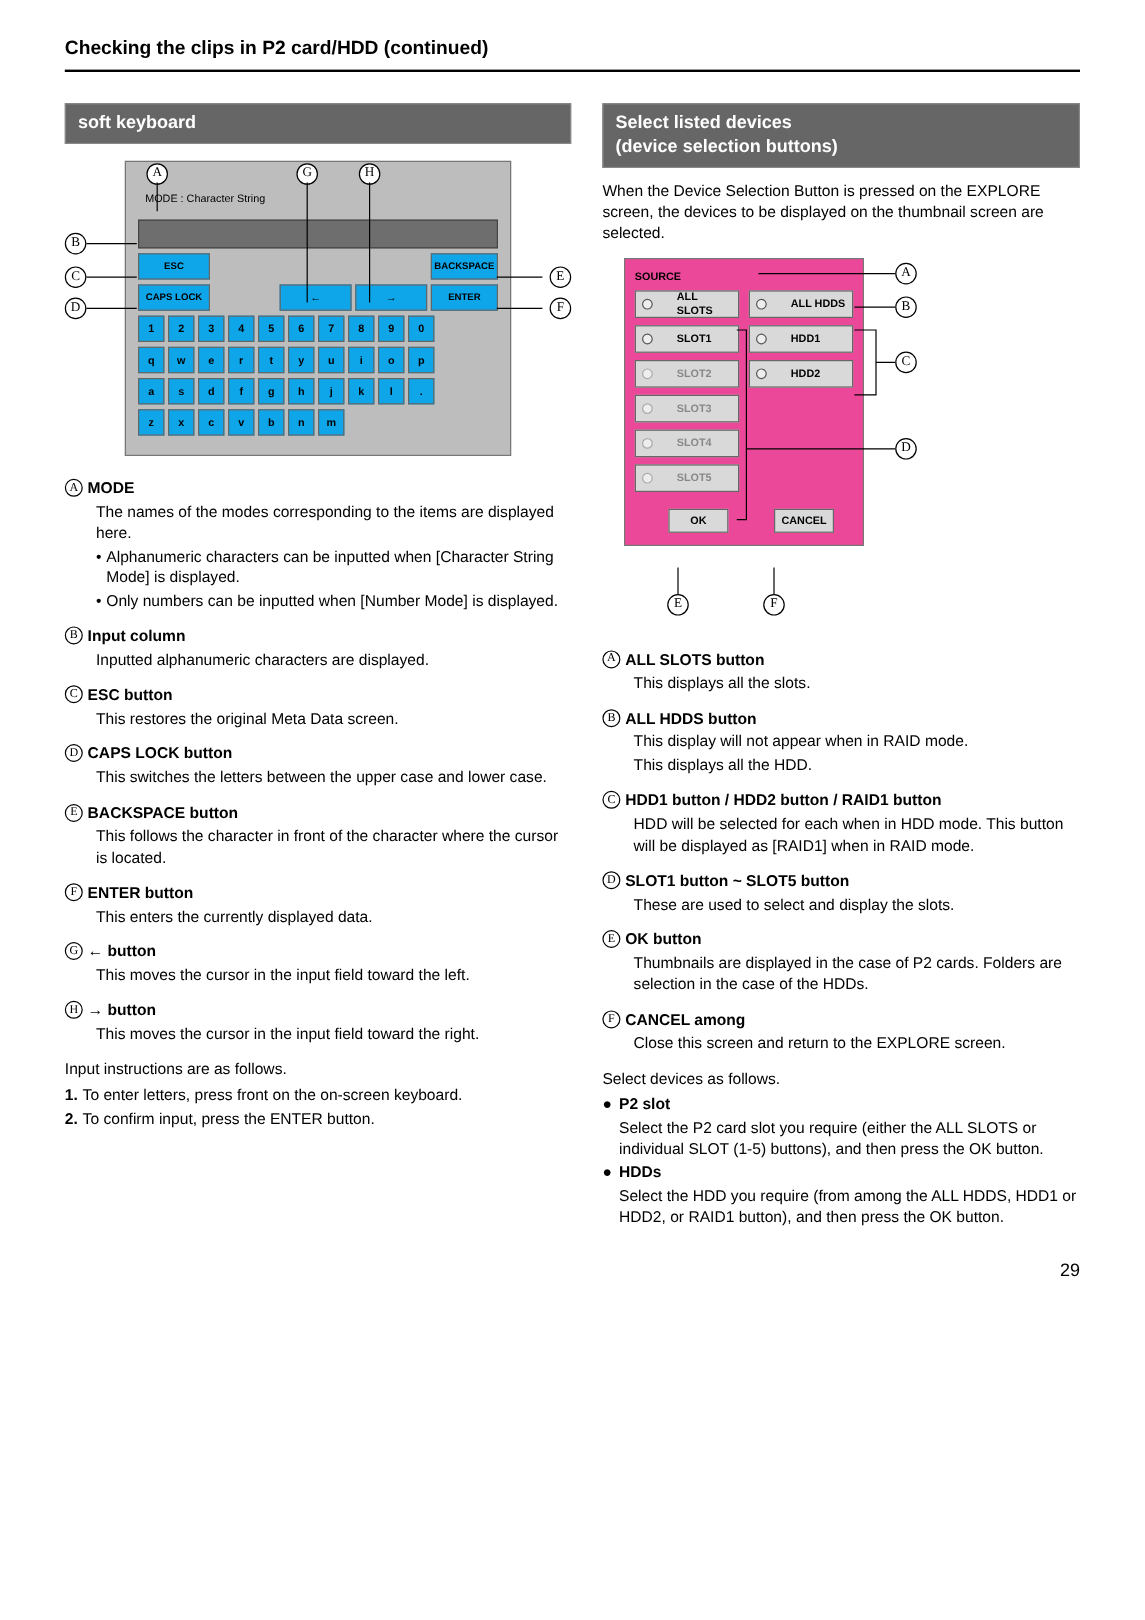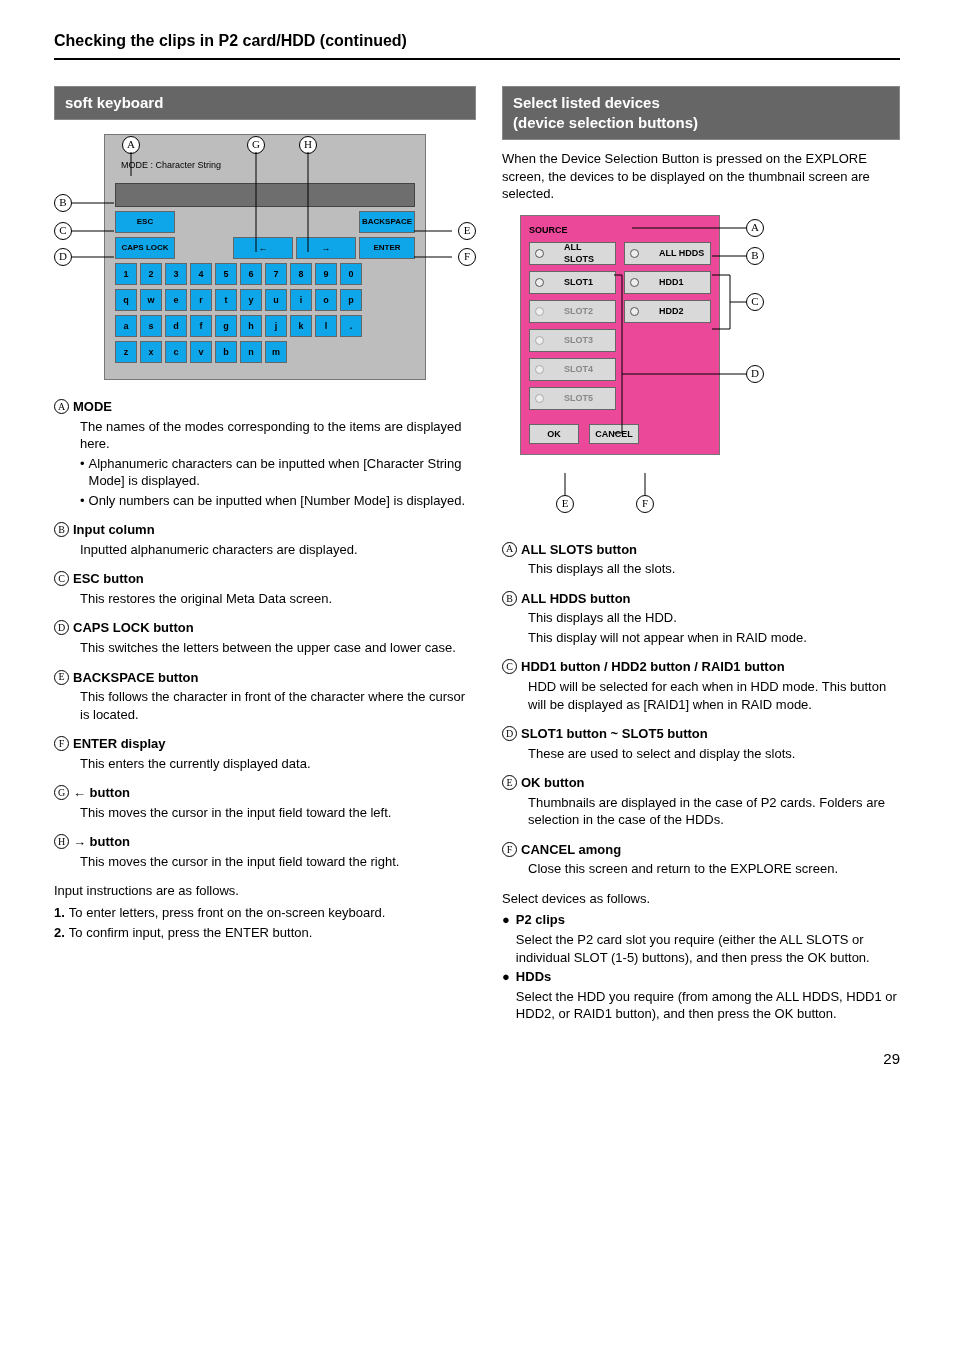--- a/index.html
+++ b/index.html
@@ -111,21 +111,21 @@
     width: 9px; height: 9px; border: 1px solid #555; border-radius: 50%;
     flex: none; background: #eee;
   }
   .dbtn.disabled { color: #888; }
   .dbtn.disabled .radio { border-color: #aaa; }
   .dev-okrow { display: flex; gap: 10px; margin-top: 14px; }
   .okbtn {
     background: #d9d9d9; border: 1px solid #666;
     font-size: 9px; font-weight: bold;
     width: 50px; height: 20px;
-    display: flex; align-items: center; justify-content: center;
+    display: flex; align-items: center; justify-content: center; margin-left: 28px;
   }
   .pagenum { text-align: right; font-size: 15px; margin-top: 26px; }
 </style>
 </head>
 <body>
 
 <div class="page-title">Checking the clips in P2 card/HDD (continued)</div>
 
 <div class="columns">
 
@@ -259,21 +259,21 @@
       <div class="dl-item">
         <div class="dl-head">
             <span class="lbl">E</span>
           <span>BACKSPACE button</span>
           </div>
         <div class="dl-body">This follows the character in front of the character where the cursor is located.</div>
       </div>
       <div class="dl-item">
         <div class="dl-head">
             <span class="lbl">F</span>
-          <span>ENTER display</span>
+          <span>ENTER button</span>
           </div>
         <div class="dl-body">This enters the currently displayed data.</div>
       </div>
       <div class="dl-item">
         <div class="dl-head">
             <span class="lbl">G</span>
           <span>← button</span>
           </div>
         <div class="dl-body">This moves the cursor in the input field toward the left.</div>
       </div>
@@ -381,22 +381,22 @@
             <span class="lbl">A</span>
           <span>ALL SLOTS button</span>
           </div>
         <div class="dl-body">This displays all the slots.</div>
       </div>
       <div class="dl-item">
         <div class="dl-head">
             <span class="lbl">B</span>
           <span>ALL HDDS button</span>
           </div>
+        <div class="dl-body">This display will not appear when in RAID mode.</div>
         <div class="dl-body">This displays all the HDD.</div>
-        <div class="dl-body">This display will not appear when in RAID mode.</div>
       </div>
       <div class="dl-item">
         <div class="dl-head">
             <span class="lbl">C</span>
           <span>HDD1 button / HDD2 button / RAID1 button</span>
           </div>
         <div class="dl-body">HDD will be selected for each when in HDD mode. This button will be displayed as [RAID1] when in RAID mode.</div>
       </div>
       <div class="dl-item">
         <div class="dl-head">
@@ -419,21 +419,21 @@
           </div>
         <div class="dl-body">Close this screen and return to the EXPLORE screen.</div>
       </div>
     </div>
 
     <div class="para">Select devices as follows.</div>
     <div class="ulist">
       <div class="li">
           <span class="dot">●</span>
         <div class="li-body">
-          <div class="li-head">P2 clips</div>
+          <div class="li-head">P2 slot</div>
           <div class="li-text">Select the P2 card slot you require (either the ALL SLOTS or individual SLOT (1-5) buttons), and then press the OK button.</div>
         </div>
       </div>
       <div class="li">
           <span class="dot">●</span>
         <div class="li-body">
           <div class="li-head">HDDs</div>
           <div class="li-text">Select the HDD you require (from among the ALL HDDS, HDD1 or HDD2, or RAID1 button), and then press the OK button.</div>
         </div>
       </div>

